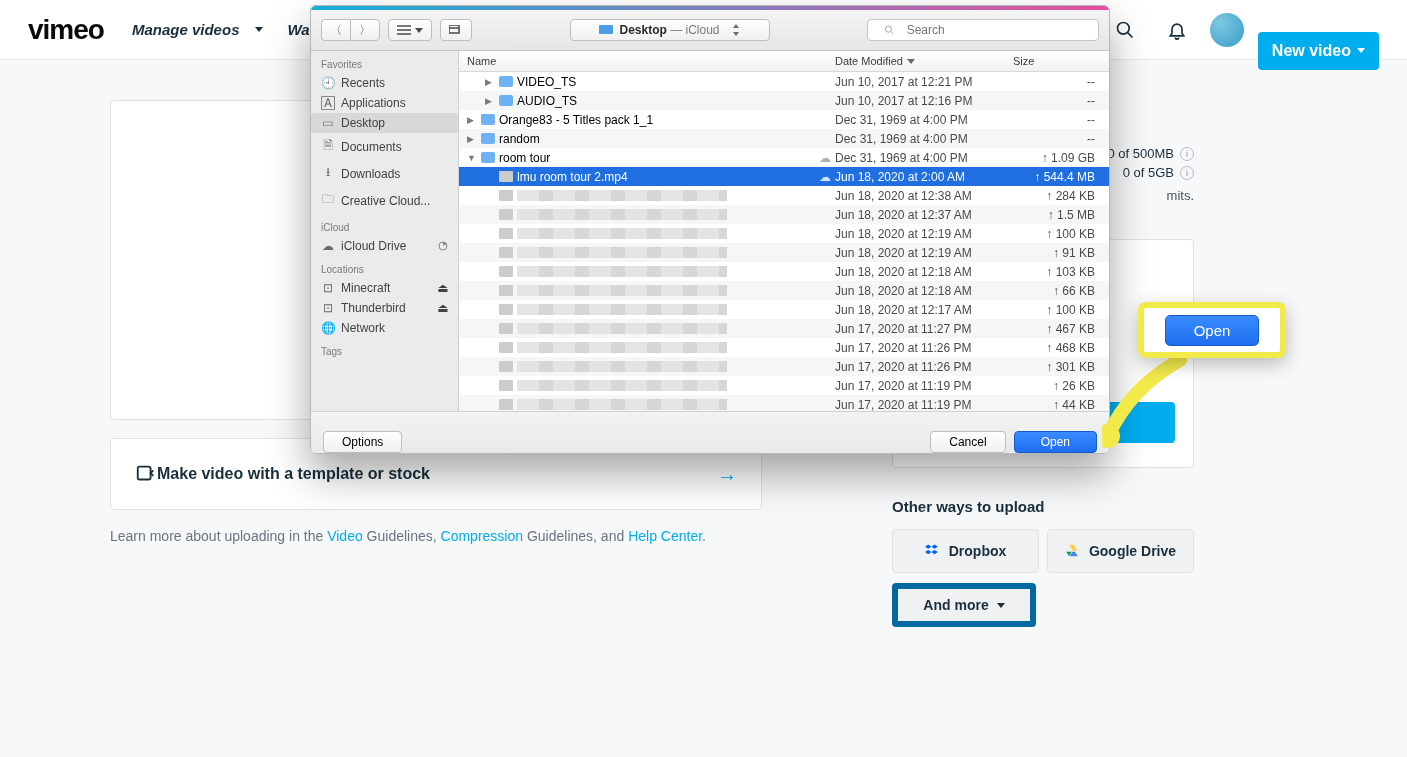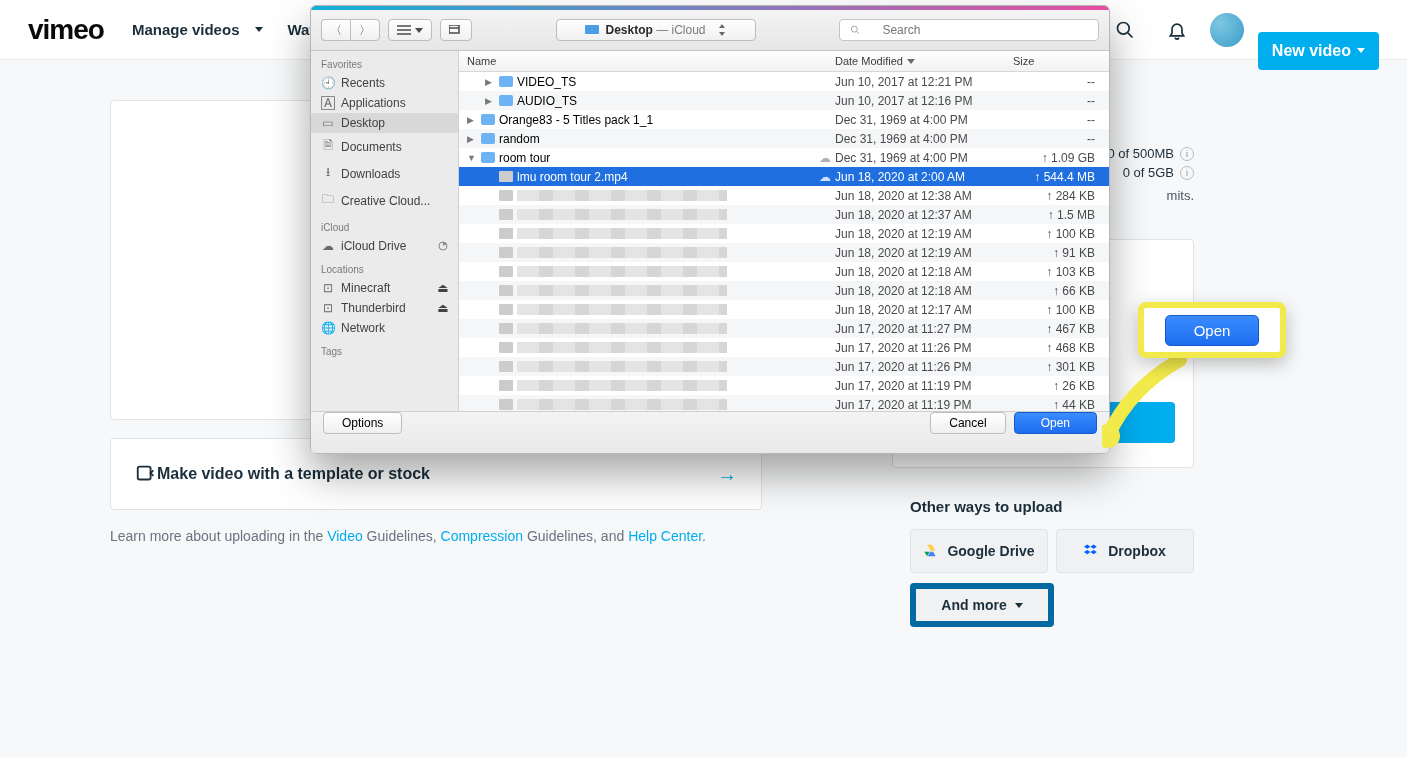--- a/index.html
+++ b/index.html
@@ -2,36 +2,36 @@
 <html><head>
 <meta charset="utf-8">
 <style>
 * { margin: 0; padding: 0; box-sizing: border-box; font-family: -apple-system, BlinkMacSystemFont, "Helvetica Neue", Arial, sans-serif; }
 body { width: 1407px; height: 757px; background: #f7f8f9; overflow: hidden; position: relative; }
 
 
 .vm-header { height: 60px; background: #fff; border-bottom: 1px solid #e9eaea; display: flex; align-items: center; padding: 0 28px; position: relative; }
 .vm-logo { font-size: 28px; font-weight: 800; color: #0a0a0a; letter-spacing: -1px; text-transform: lowercase; }
 .vm-nav { display: flex; align-items: center; gap: 24px; margin-left: 28px; color: #1a2e3b; font-size: 15px; font-weight: 600; }
-.vm-nav-item { display: flex; align-items: center; gap: 16px; cursor: pointer; }
+.vm-nav-item { display: flex; align-items: center; gap: 16px; cursor: pointer; font-style: italic; }
 .vm-header-right { margin-left: auto; display: flex; align-items: center; gap: 14px; }
 .vm-icon-btn { width: 38px; height: 38px; border: none; background: transparent; display: flex; align-items: center; justify-content: center; cursor: pointer; }
 .vm-avatar { width: 34px; height: 34px; border-radius: 50%; background: radial-gradient(circle at 30% 30%, #7ec7e2, #3a9dc7); }
 .vm-new-video { background: #00adef; color: #fff; border: none; border-radius: 4px; padding: 10px 14px; font-size: 16px; font-weight: 600; display: flex; align-items: center; gap: 6px; cursor: pointer; margin-top: 42px; }
 
 
 .file-dialog { position: absolute; left: 310px; top: 5px; width: 800px; height: 449px; background: linear-gradient(#ececec,#ececec); border: 1px solid #b7b7b7; border-radius: 6px; box-shadow: 0 20px 40px rgba(0,0,0,.35); display: flex; flex-direction: column; overflow: hidden; z-index: 50; }
 .fd-topstripe { height: 4px; background: linear-gradient(90deg,#11b1d8,#e64ca0); }
 .fd-toolbar { height: 41px; background: linear-gradient(#f4f4f4,#e6e6e6); border-bottom: 1px solid #c5c5c5; display: flex; align-items: center; padding: 0 10px; gap: 8px; }
 .fd-btn { height: 22px; background: linear-gradient(#fff,#f0f0f0); border: 1px solid #bdbdbd; border-radius: 4px; display: flex; align-items: center; justify-content: center; padding: 0 8px; font-size: 12px; color: #4a4a4a; cursor: pointer; }
 .fd-navpair { display: flex; }
 .fd-navpair .fd-btn:first-child { border-top-right-radius: 0; border-bottom-right-radius: 0; border-right: none; }
 .fd-navpair .fd-btn:last-child { border-top-left-radius: 0; border-bottom-left-radius: 0; }
 .fd-loc { width: 200px; margin-left: auto; margin-right: auto; height: 22px; background: linear-gradient(#fff,#f0f0f0); border: 1px solid #bdbdbd; border-radius: 4px; display: flex; align-items: center; justify-content: center; font-size: 12px; color: #2a2a2a; gap: 6px; }
-.fd-search { width: 260px; height: 22px; background: #fff; border: 1px solid #c5c5c5; border-radius: 4px; display: flex; align-items: center; padding: 0 10px; gap: 22px; }
+.fd-search { width: 232px; height: 22px; background: #fff; border: 1px solid #c5c5c5; border-radius: 4px; display: flex; align-items: center; padding: 0 16px; gap: 12px; }
 .fd-search input { border: none; outline: none; font-size: 12px; width: 100%; color: #333; }
 
 .fd-body { flex: 1; display: flex; background: #fff; overflow: hidden; }
 .fd-sidebar { width: 148px; background: #ebebeb; border-right: 1px solid #d0d0d0; overflow-y: auto; font-size: 12px; color: #424242; }
 .fd-sb-head { font-size: 10px; color: #7a7a7a; padding: 8px 10px 3px; }
 .fd-sb-item { display: flex; align-items: center; gap: 6px; padding: 3px 10px; cursor: pointer; }
 .fd-sb-item.sel { background: #d8d8d8; border-radius: 3px; }
 .fd-sb-ic { width: 14px; text-align: center; color: #6a6a6a; }
 .fd-sb-eject { width: 10px; height: 10px; margin-left: auto; display: inline-flex; align-items: center; justify-content: center; }
 
@@ -50,21 +50,21 @@
 .fd-row.selected .fd-tri { color: #d7e6ff; }
 .fd-foldr { width: 14px; height: 11px; background: #6db2f3; border-radius: 2px; display:inline-block; }
 .fd-fileic { width: 14px; height: 11px; background: #ccc; border-radius:1px; display:inline-block; }
 .fd-cloud { width: 16px; color: #b0b0b0; }
 .fd-row.selected .fd-cloud { color: #cfe2ff; }
 .fd-cell-date { width: 178px; color: #4a4a4a; }
 .fd-cell-size { width: 96px; text-align: right; padding-right: 14px; color: #4a4a4a; }
 .fd-row.selected .fd-cell-date, .fd-row.selected .fd-cell-size { color: #fff; }
 .fd-blur { background: repeating-linear-gradient(90deg,#e4e4e4 0 22px,#d6d6d6 22px 36px); height:11px; width: 210px; display:inline-block; }
 
-.fd-footer { height: 42px; background: linear-gradient(#f3f3f3,#e9e9e9); border-top: 1px solid #cfcfcf; display: flex; align-items: flex-start; padding: 0 12px; gap: 8px; }
+.fd-footer { height: 42px; background: linear-gradient(#f3f3f3,#e9e9e9); border-top: 1px solid #cfcfcf; display: flex; align-items: flex-end; padding: 0 12px; gap: 8px; }
 .fd-opts { height: 22px; padding: 0 18px; background: linear-gradient(#fff,#f0f0f0); border: 1px solid #bdbdbd; border-radius: 4px; font-size: 12px; cursor:pointer; }
 .fd-footer .spacer { flex: 1; }
 .fd-cancel { height: 22px; padding: 0 18px; background: linear-gradient(#fff,#f0f0f0); border: 1px solid #bdbdbd; border-radius: 4px; font-size: 12px; cursor:pointer; }
 .fd-open { height: 22px; padding: 0 26px; background: linear-gradient(#3a8cff,#1e6df0); color: #fff; border: 1px solid #165bcc; border-radius: 4px; font-size: 12px; cursor:pointer; }
 
 
 .callout { position: absolute; left: 1138px; top: 302px; z-index: 60; }
 .callout-box { width: 148px; height: 56px; background: #fff; border: 6px solid #f2e94a; border-radius: 8px; display: flex; align-items: center; justify-content: center; box-shadow: 0 6px 18px rgba(0,0,0,.25); }
 .callout-btn { display:inline-block; padding: 6px 28px; background: linear-gradient(#3a8cff,#1e6df0); color:#fff; border:1px solid #165bcc; border-radius:5px; font-size:15px; font-weight:500; }
 .callout-line { position:absolute; left: 1102px; top: 358px; width: 90px; height: 90px; z-index:55; pointer-events:none; }
@@ -77,21 +77,21 @@
 .learn { margin-top: 18px; font-size: 14px; color: #6a7480; }
 .learn a { color: #00adef; text-decoration:none; }
 
 .side-panel { position: absolute; left: 892px; top: 146px; width: 302px; }
 .storage { display:flex; flex-direction:column; align-items:flex-end; gap:4px; font-size:13px; color:#1a2e3b; }
 .storage-row { display:flex; align-items:center; gap:6px; }
 .mits { margin-top:8px; text-align:right; font-size:13px; color:#4a5560; }
 .promo { margin-top: 36px; border:1px solid #e0e2e4; background:#fff; border-radius:4px; padding: 130px 18px 24px; }
 .promo-txt { font-size:14px; color:#1a2e3b; }
 .promo-btn { margin-top: 16px; margin-left: auto; display:block; width: 130px; background:#00adef; color:#fff; border:none; border-radius:4px; padding:12px 0; font-size:15px; font-weight:600; text-align:center; cursor:pointer; }
-.other-ways { margin-top: 30px; margin-left: 18px; }
+.other-ways { margin-top: 30px; }
 .other-ways h4 { font-size:15px; font-weight:700; color:#1a2e3b; margin-bottom:14px; }
 .ow-row { display:flex; gap:8px; }
 .ow-btn { flex:1; border:1px solid #e0e2e4; background:#f0f1f2; border-radius:4px; height:44px; display:flex; align-items:center; justify-content:center; gap:8px; font-size:14px; font-weight:600; color:#1a2e3b; cursor:pointer; }
 .ow-more { margin-top:10px; width: 144px; border:6px solid #0369a1; background:#f0f1f2; border-radius:4px; height:44px; display:flex; align-items:center; justify-content:center; gap:8px; font-size:14px; font-weight:600; color:#1a2e3b; cursor:pointer; }
 
 .caret-down { width:0;height:0;border-left:4px solid transparent;border-right:4px solid transparent;border-top:5px solid currentColor;display:inline-block; }
 .chev { font-size:12px; }
 .info-circ { width:14px;height:14px;border:1px solid #b5bcc2;border-radius:50%;display:inline-flex;align-items:center;justify-content:center;font-size:9px;color:#8a9197; }
 </style>
 </head>
@@ -157,33 +157,33 @@
   </div>
   <div class="mits">mits.</div>
   <div class="promo">
     <div class="promo-txt"> tools.</div>
     <button class="promo-btn">ow</button>
   </div>
   <div class="other-ways">
     <h4>Other ways to upload</h4>
     <div class="ow-row">
       <div class="ow-btn">
+        <svg width="16" height="16" viewBox="0 0 24 24" fill="#0061ff">
+            <path d="M6 2l6 4-6 4-6-4 6-4zm12 0l6 4-6 4-6-4 6-4zM6 12l6 4-6 4-6-4 6-4zm12 0l6 4-6 4-6-4 6-4z" transform="scale(.8) translate(0,1)"></path>
+          </svg>
+        <span>Dropbox</span>
+      </div>
+      <div class="ow-btn">
         <svg width="16" height="16" viewBox="0 0 24 24">
             <path fill="#0f9d58" d="M4 20l4-7H0z" transform="translate(2,0)"></path>
             <path fill="#ffcf4b" d="M8 3h8l6 10h-8z" transform="translate(-1,0) scale(.9)"></path>
             <path fill="#4285f4" d="M14 13l4 7H6l4-7z" transform="translate(1,0)"></path>
           </svg>
         <span>Google Drive</span>
       </div>
-      <div class="ow-btn">
-        <svg width="16" height="16" viewBox="0 0 24 24" fill="#0061ff">
-            <path d="M6 2l6 4-6 4-6-4 6-4zm12 0l6 4-6 4-6-4 6-4zM6 12l6 4-6 4-6-4 6-4zm12 0l6 4-6 4-6-4 6-4z" transform="scale(.8) translate(0,1)"></path>
-          </svg>
-        <span>Dropbox</span>
-      </div>
     </div>
     <div class="ow-more">
       <span>And more</span>
       <span class="caret-down"></span>
     </div>
   </div>
 </div>
 
 <div class="file-dialog">
   <div class="fd-topstripe"></div>

